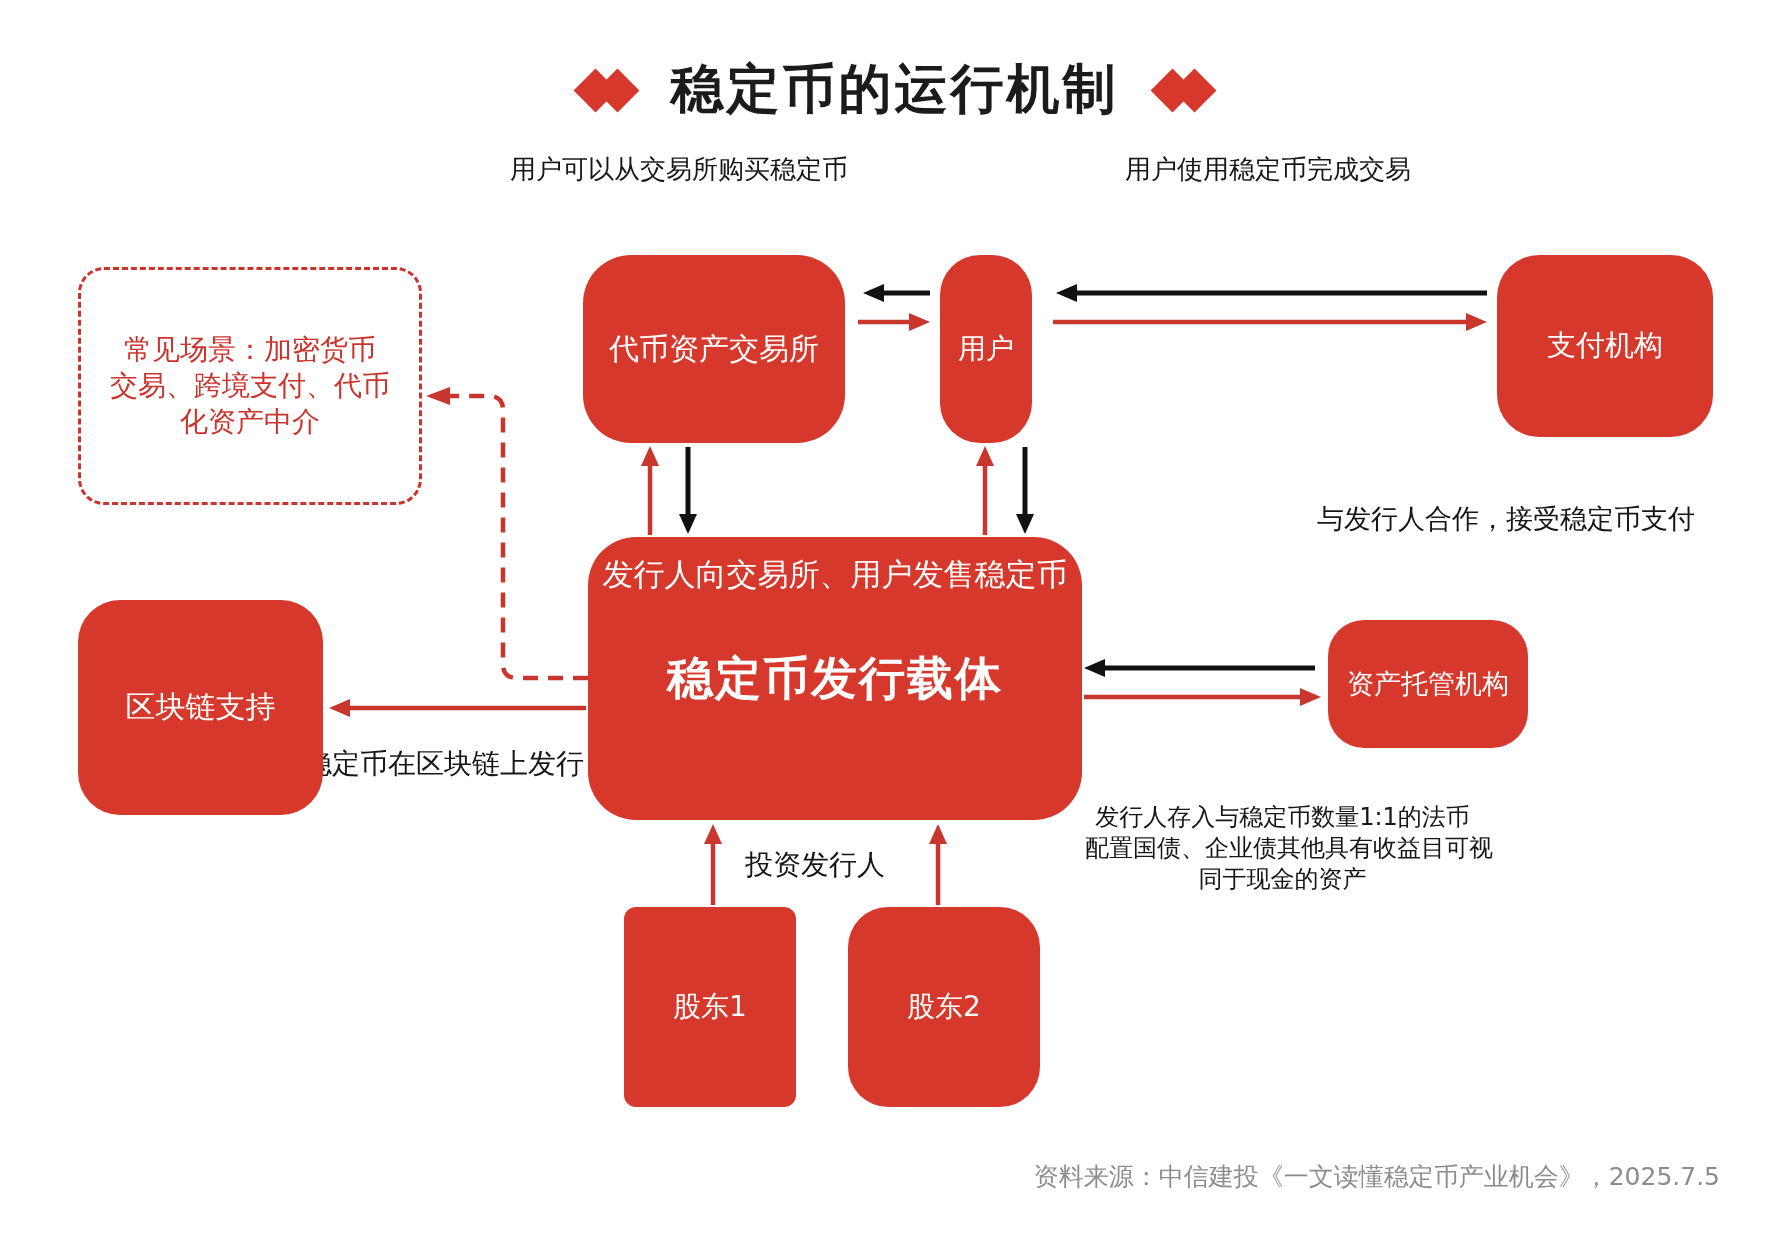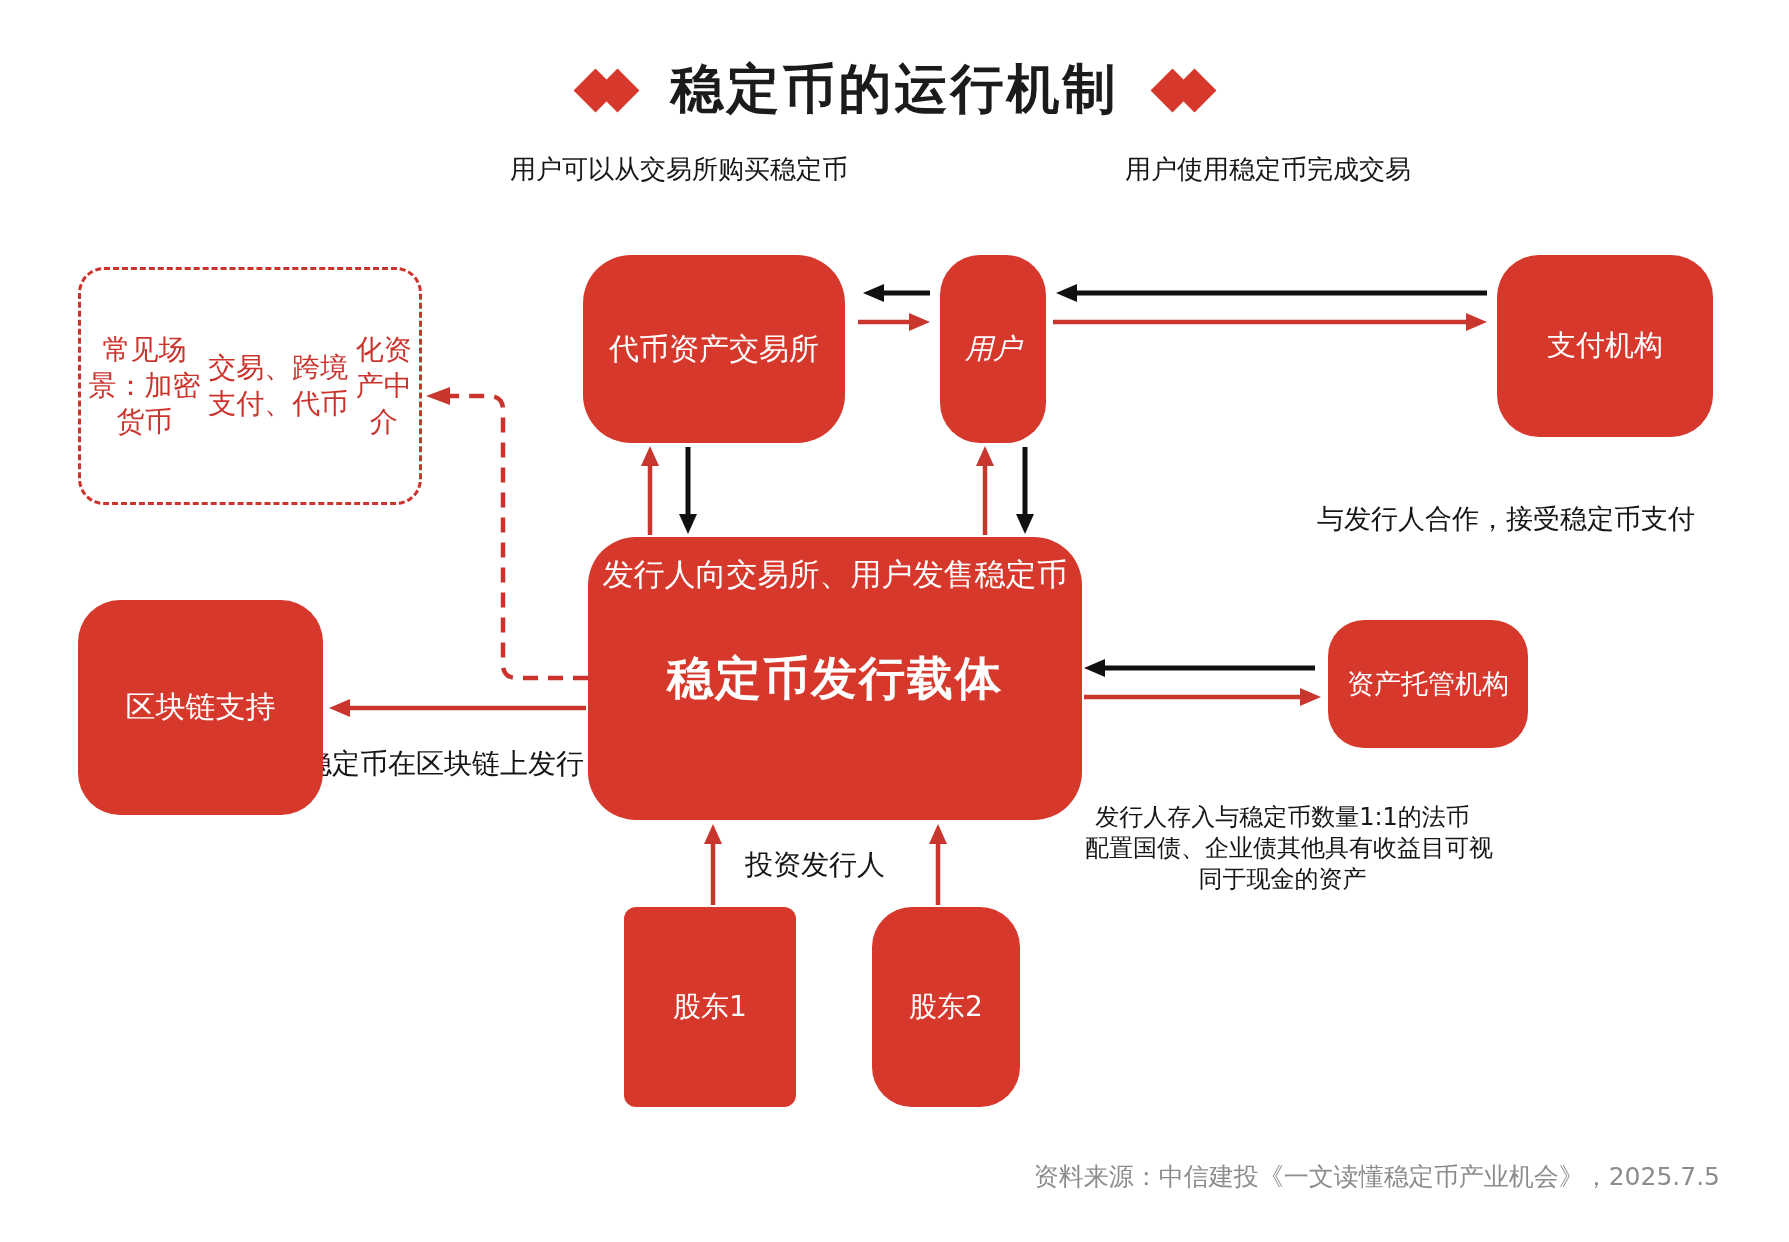--- a/index.html
+++ b/index.html
@@ -15,34 +15,34 @@
   .diamond-pair{display:inline-flex;align-items:center;}
   .diamond-pair i{display:block;width:31px;height:31px;background:#D7382C;transform:rotate(45deg);}
   .diamond-pair i+i{margin-left:-9px;}
 
   
   .node{
     position:absolute;background:#D7382C;color:#ffffff;
     display:flex;align-items:center;justify-content:center;text-align:center;
   }
   .node-exchange{left:583px;top:255px;width:262px;height:188px;border-radius:48px;font-size:30px;}
-  .node-user{left:940px;top:255px;width:106px;height:188px;border-radius:40px;font-size:28px;font-style:italic;}
+  .node-user{left:940px;top:255px;width:92px;height:188px;border-radius:40px;font-size:28px;}
   .node-payment{left:1497px;top:255px;width:216px;height:182px;border-radius:42px;font-size:29px;}
   .node-issuer{left:588px;top:537px;width:494px;height:283px;border-radius:48px;display:block;}
   .issuer-note{margin-top:17px;text-align:center;font-size:31px;color:#fff;}
   .issuer-label{margin-top:52px;text-align:center;font-size:46px;font-weight:bold;color:#ffffff;letter-spacing:2px;}
   .node-blockchain{left:78px;top:600px;width:245px;height:215px;border-radius:42px;font-size:30px;text-align:center;}
   .node-custodian{left:1328px;top:620px;width:200px;height:128px;border-radius:36px;font-size:27px;}
   .node-sh1{left:624px;top:907px;width:172px;height:200px;border-radius:12px;font-size:28px;}
-  .node-sh2{left:848px;top:907px;width:148px;height:200px;border-radius:40px;font-size:28px;margin-left:24px;}
+  .node-sh2{left:848px;top:907px;width:192px;height:200px;border-radius:40px;font-size:28px;}
 
   
   .scenario-box{
     position:absolute;left:78px;top:267px;width:344px;height:238px;border:3px dashed #CB342C;border-radius:26px;
-    display:flex;flex-direction:row;align-items:center;justify-content:center;
+    display:flex;flex-direction:column;align-items:center;justify-content:center;
     color:#CB342C;font-size:28px;line-height:36px;text-align:center;box-sizing:border-box;
   }
 
   
   .ann{position:absolute;color:#161616;white-space:nowrap;}
   .ann-buy{left:510px;top:152px;font-size:26px;}
   .ann-pay{left:1125px;top:152px;font-size:26px;}
   .ann-cooperate{left:1317px;top:501px;font-size:27px;}
   .ann-blockchain-help{left:248px;top:745px;font-size:28px;}
   .ann-invest{left:745px;top:846px;font-size:28px;}

